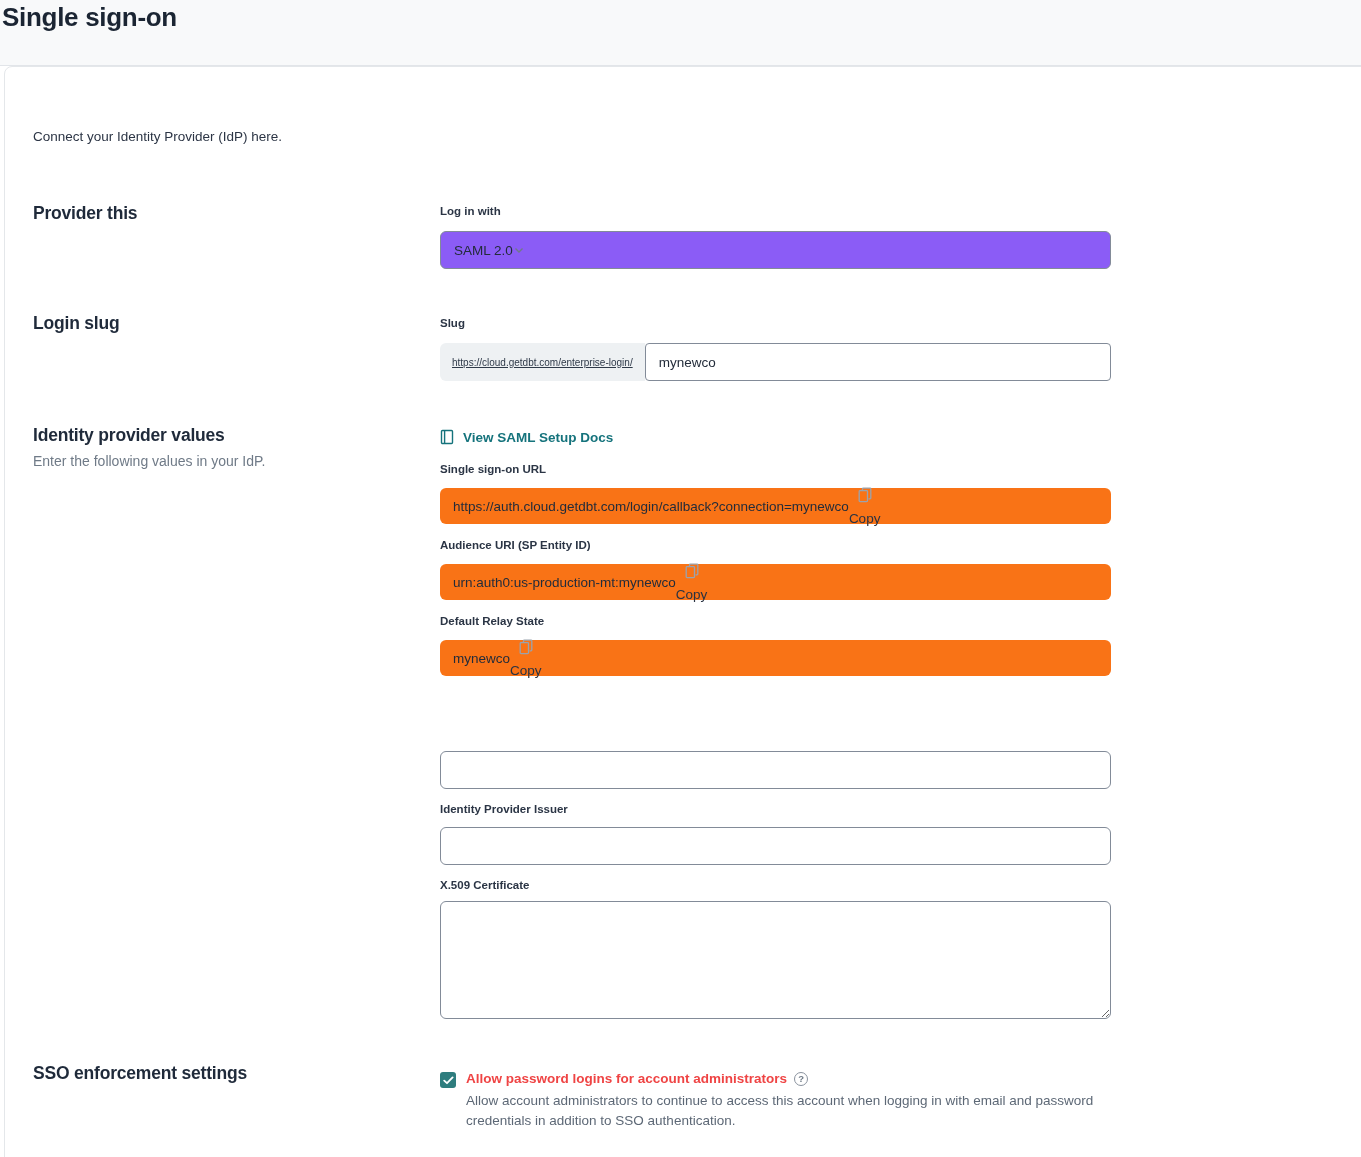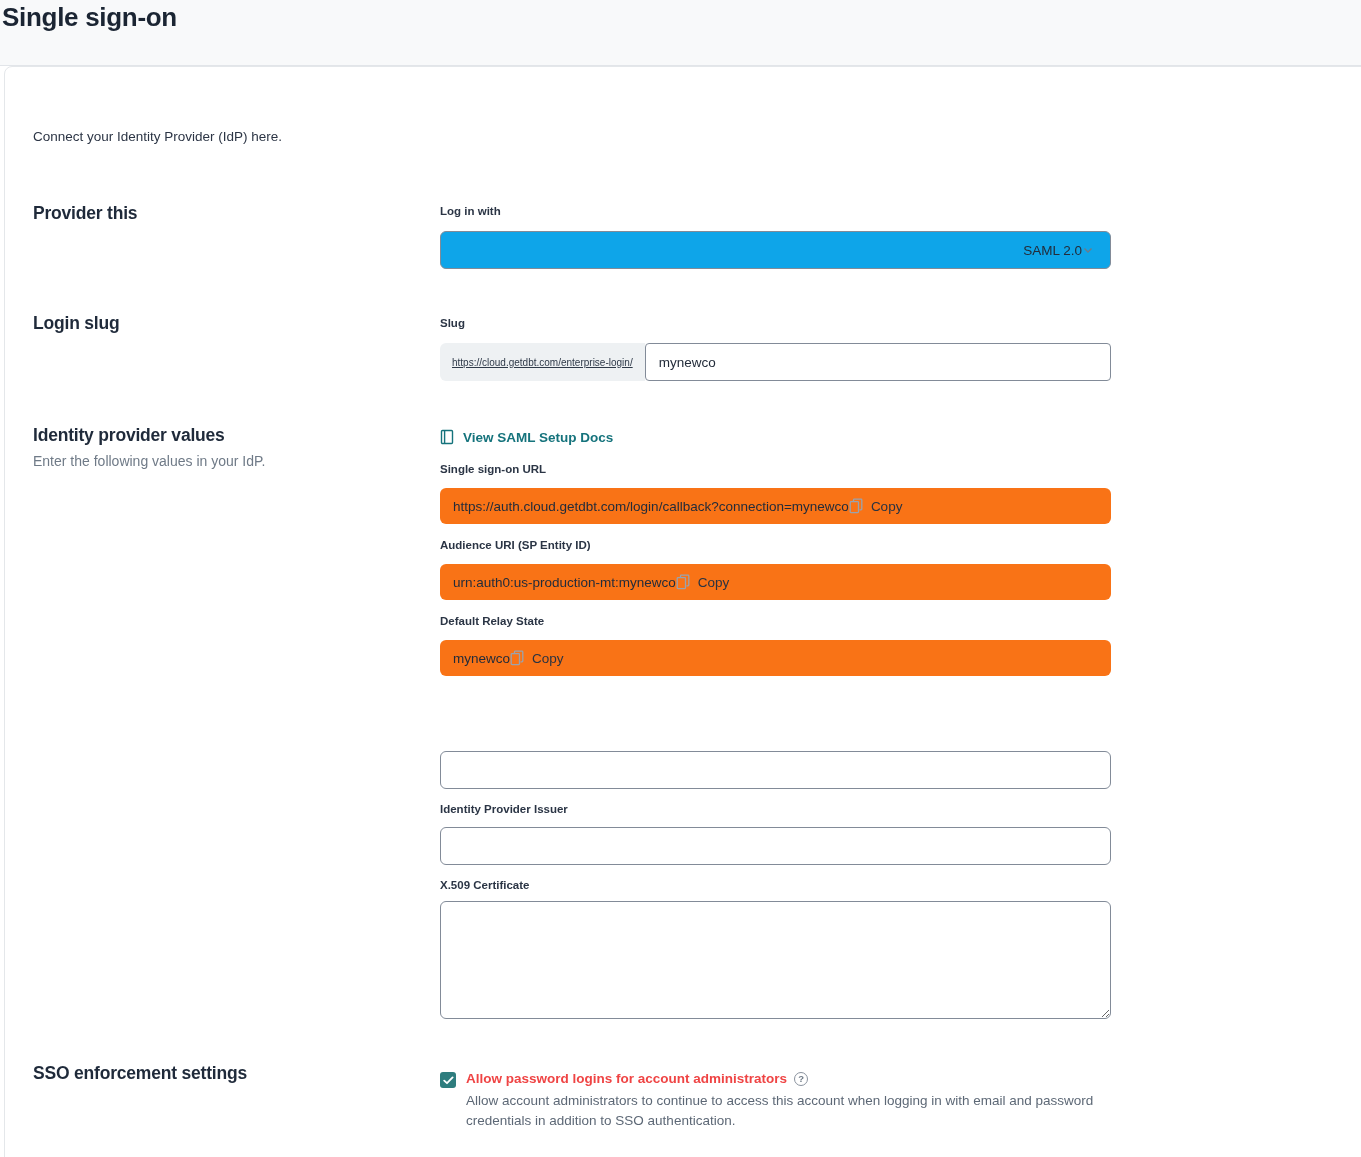--- a/index.html
+++ b/index.html
@@ -24,41 +24,41 @@
 
   .abs { position:absolute; }
   .col-l { left:28px; }
   .col-r { left:435px; width:671px; }
 
   .input { display:block; width:100%; height:38px; border:1px solid #828b98; border-radius:6px;
     padding:0 13px; font-size:13.5px; color:#232c3a; background:#fff;
     font-family:"Liberation Sans", sans-serif; outline:none; }
   textarea.input { height:118px; padding:8px 13px; resize:vertical; }
 
-  .selectbox { display:flex; align-items:center; justify-content:flex-end;
+  .selectbox { display:flex; align-items:center; justify-content:flex-start;
     width:100%; height:38px; border:1px solid #828b98; border-radius:6px;
-    padding:0 16px 0 13px; font-size:13.5px; color:#232c3a; background:#0ea5e9; cursor:pointer; }
+    padding:0 16px 0 13px; font-size:13.5px; color:#232c3a; background:#8b5cf6; cursor:pointer; }
   .chev { width:12px; height:12px; color:#6f7a87; }
 
   .slug-row { display:flex; width:100%; height:38px; }
   .slug-prefix { display:flex; align-items:center; background:#eef1f3; border-radius:6px 0 0 6px;
     padding:0 12px; font-size:10px; color:#2f3a49; white-space:nowrap;text-decoration:underline; }
   .slug-input { flex:1; height:38px; border:1px solid #828b98; border-radius:4px;
     padding:0 13px; font-size:13.5px; color:#232c3a; outline:none;
     font-family:"Liberation Sans", sans-serif; background:#fff; }
 
   .docs-link { display:flex; align-items:center; gap:9px; color:#15737c;
     font-size:13.5px; font-weight:700; cursor:pointer; text-decoration:none; }
   .docs-icon { width:14px; height:16px; }
 
   .ro-field { display:flex; align-items:center; justify-content:flex-start;
     width:100%; height:36px; background:#f97316; border-radius:6px; padding:0 18px 0 13px; }
   .ro-value { font-size:13.5px; color:#232c3a; }
   .copy-btn { display:flex; align-items:center; gap:8px; font-size:13.5px; color:#2a3342;
-    background:none; border:none; cursor:pointer; font-family:"Liberation Sans", sans-serif; }
+    background:none; border:none; cursor:pointer; font-family:"Liberation Sans", sans-serif;flex-direction:column; }
   .copy-ic { width:14px; height:16px; color:#9aa3ae; }
 
   .check-row { display:flex; gap:10px; }
   .checkbox { width:16px; height:16px; min-width:16px; background:#2e7d7e; border-radius:3px;
     display:flex; align-items:center; justify-content:center; margin-top:1px; cursor:pointer; }
   .check-label-line { display:flex; align-items:center; gap:7px; }
   .check-label { font-size:13.5px; font-weight:700; color:#ef4444; }
   .help-ic { width:14px; height:14px; border:1px solid #8a929e; border-radius:50%;
     color:#6f7a87; font-size:9.5px; display:flex; align-items:center; justify-content:center;
     font-weight:700; }

